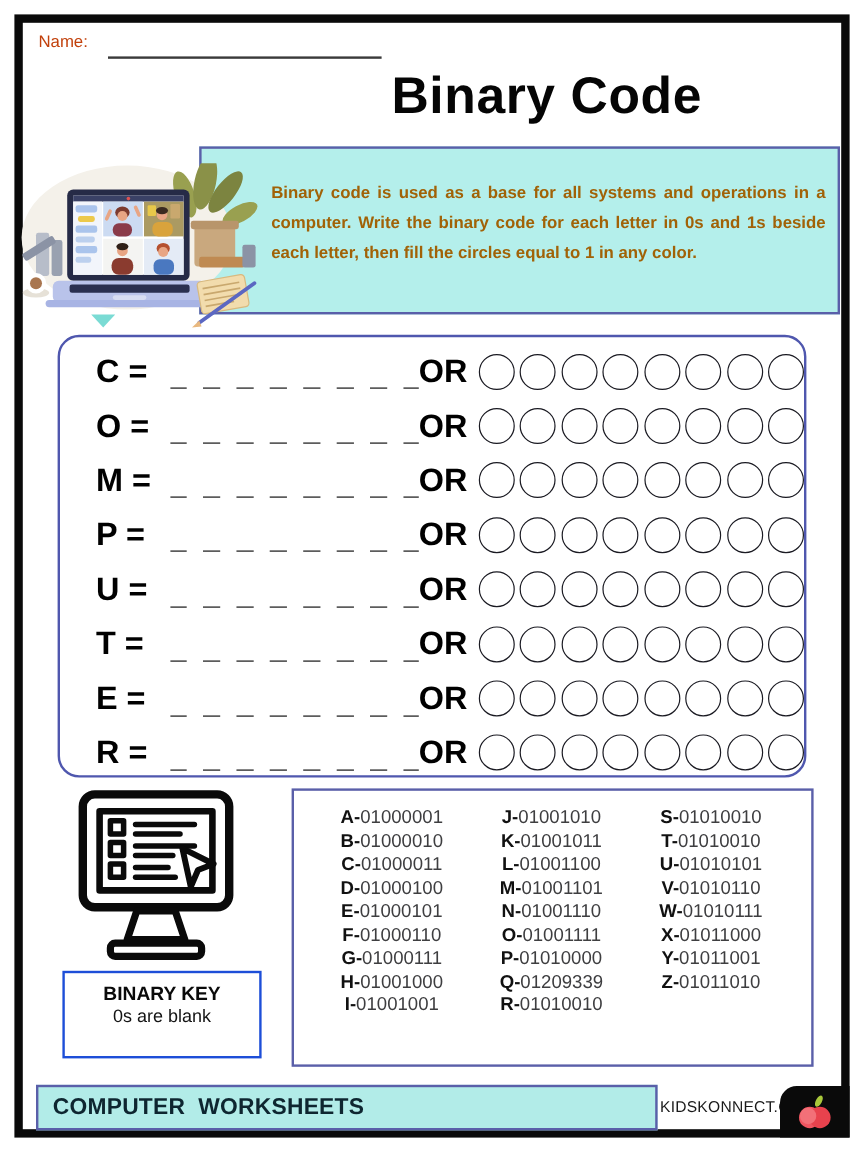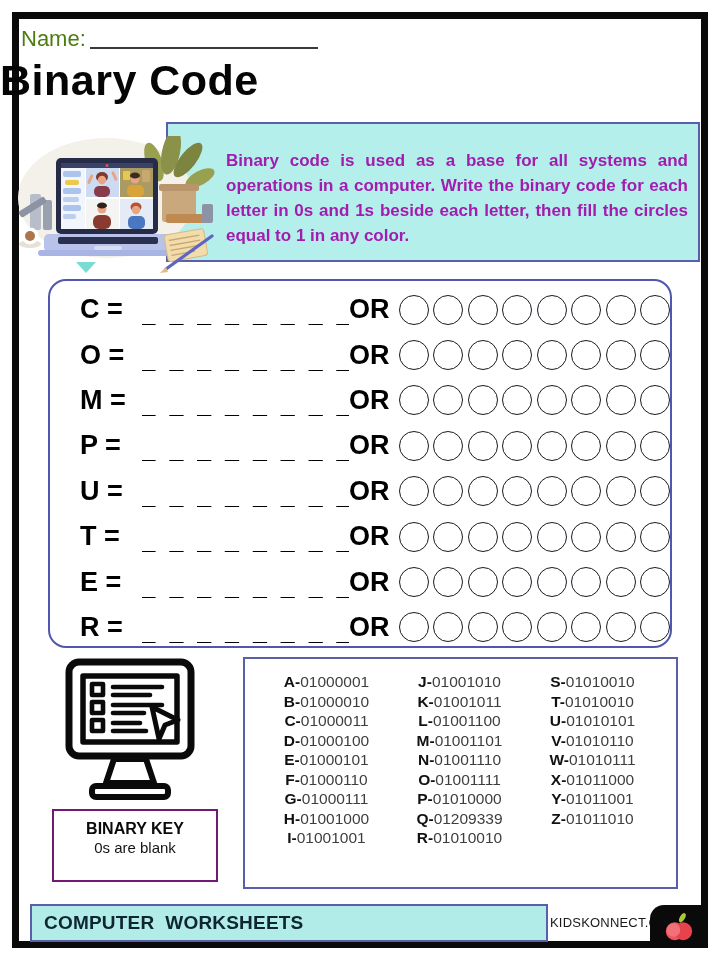--- a/index.html
+++ b/index.html
@@ -4,40 +4,40 @@
 <style>
   html,body{margin:0;padding:0;}
   body{
     width:720px;height:960px;position:relative;background:#fff;
     font-family:"Liberation Sans","DejaVu Sans",sans-serif;color:#000;overflow:hidden;
   }
   .abs{position:absolute;}
   
   .frame{left:12px;top:12px;width:696px;height:936px;border:7px solid #0a0a0a;box-sizing:border-box;background:#fff;}
   
-  .name-label{left:21px;top:26px;font-size:22px;color:#4d7c0f;}
+  .name-label{left:32px;top:26px;font-size:14px;color:#c2410c;}
   .name-line{left:90px;top:25px;width:228px;height:22px;border-bottom:2px solid #3a3a3a;}
   
-  .title{left:0;top:56px;width:585px;text-align:left;font-size:43px;font-weight:bold;color:#050505;letter-spacing:.5px;}
+  .title{left:0;top:56px;width:585px;text-align:right;font-size:43px;font-weight:bold;color:#050505;letter-spacing:.5px;}
   
   .instr-box{left:166px;top:122px;width:534px;height:140px;background:#b4efeb;border:2px solid #5a5fa9;box-sizing:border-box;}
-  .instr-text{left:226px;top:148px;width:462px;font-size:17px;font-weight:bold;color:#a21caf;line-height:25px;text-align:justify;}
+  .instr-text{left:226px;top:148px;width:462px;font-size:14px;font-weight:bold;color:#a16207;line-height:25px;text-align:justify;}
   .illus{left:16px;top:136px;width:212px;height:140px;}
   
   .main-box{left:48px;top:279px;width:624px;height:369px;border:2.5px solid #4f57ae;border-radius:18px;box-sizing:border-box;background:#fff;padding:6px 0 0 30px;}
   .lrow{display:flex;align-items:center;height:45.4px;}
   .lab{width:70px;font-size:27px;font-weight:bold;white-space:pre;}
   .blanks{width:236px;font-size:25px;font-weight:bold;letter-spacing:3.5px;transform:translateY(4px);white-space:nowrap;overflow:hidden;}
   .or{font-size:27px;font-weight:bold;margin-right:9px;}
   .circles{display:flex;gap:4.5px;}
   .circle{width:30px;height:30px;border:1.6px solid #1a1a22;border-radius:50%;box-sizing:border-box;background:#fff;}
   
   .monitor{left:58px;top:653px;width:148px;height:152px;}
   
-  .key-box{left:52px;top:809px;width:166px;height:73px;border:2px solid #701a75;box-sizing:border-box;text-align:center;padding-top:9px;background:#fff;}
+  .key-box{left:52px;top:809px;width:166px;height:73px;border:2px solid #1d4ed8;box-sizing:border-box;text-align:center;padding-top:9px;background:#fff;}
   .key-title{font-size:16px;font-weight:bold;color:#0a0a0a;}
   .key-line{font-size:15px;color:#141414;line-height:19px;}
   
   .codes-box{left:243px;top:657px;width:435px;height:232px;border:2px solid #5a5fa9;box-sizing:border-box;background:#fff;padding:13px 10px 0 15px;}
   .codes-title{font-size:16.5px;font-weight:bold;color:#0a0a0a;margin-bottom:9px;}
   .codes-cols{display:flex;}
   .ccol{width:133px;text-align:center;}
   .centry{font-size:15.5px;line-height:19.5px;color:#3e3e40;white-space:nowrap;}
   .centry b{color:#111;}
   

